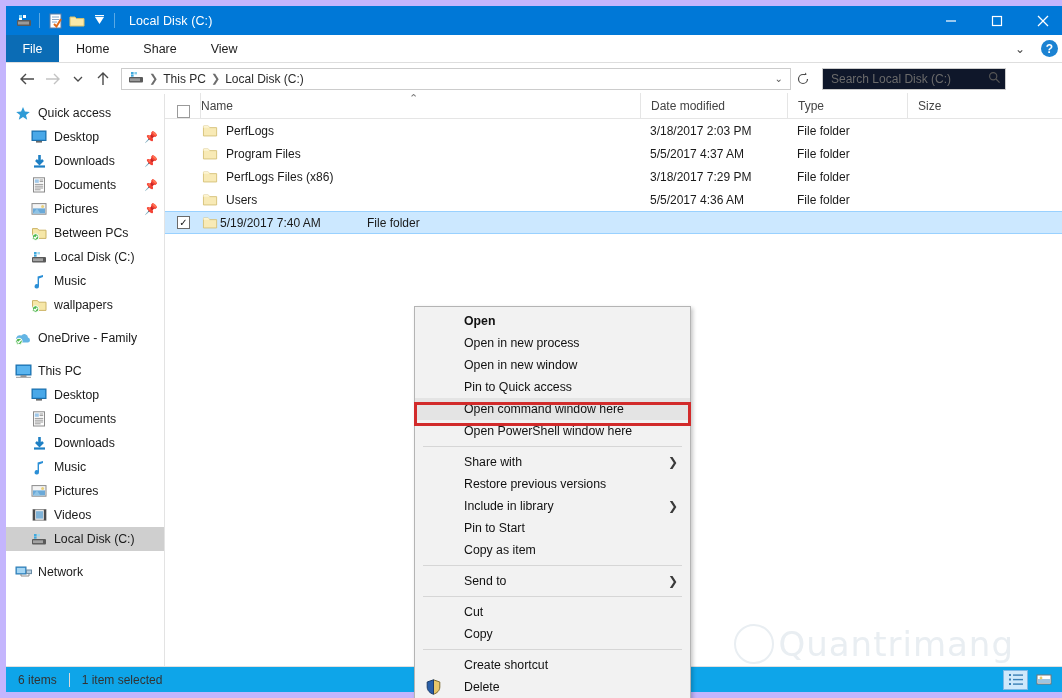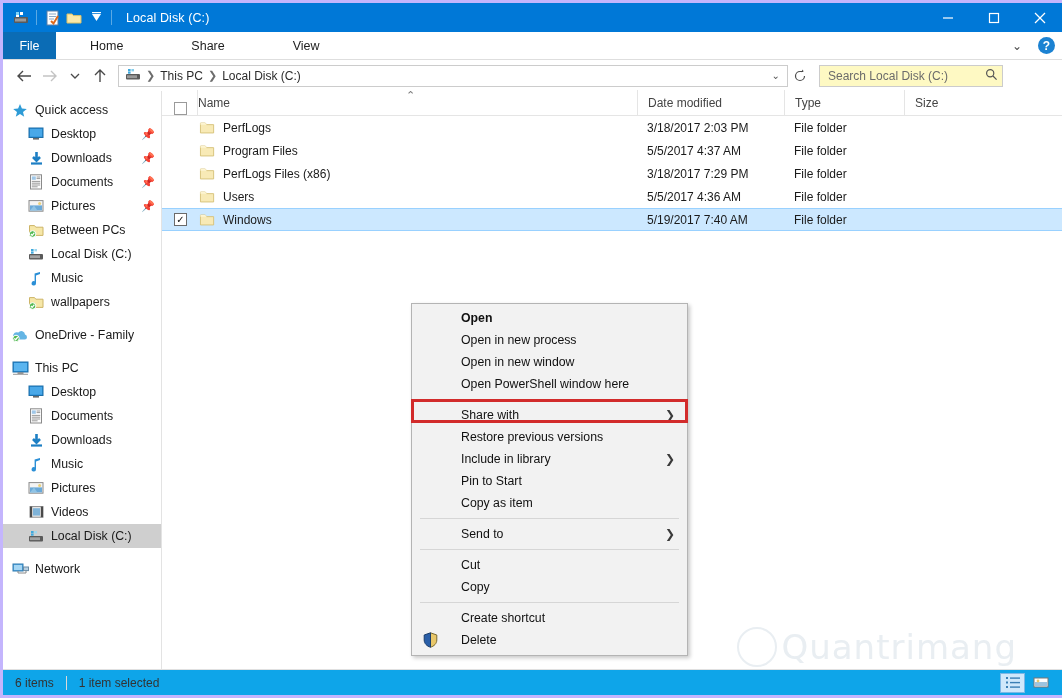--- a/index.html
+++ b/index.html
@@ -7,21 +7,21 @@
     margin: 0; padding: 0;
     width: 1062px; height: 698px;
     font-family: "Liberation Sans", sans-serif;
     background: #ffffff;
     overflow: hidden;
   }
   #app {
     position: relative;
     width: 1062px; height: 698px;
     background: #ffffff;
-    border: 3px solid #c4b5fd;
+    border: 6px solid #c4b5fd;
   }
 
   
   .titlebar {
     position: absolute; left: 0; top: 0; width: 1060px; height: 29px;
     background: #0078d7;
     display: flex; align-items: center;
   }
   .qat { display: flex; align-items: center; padding-left: 7px; gap: 0px; }
   .qat-ico {
@@ -41,21 +41,21 @@
     background: #ffffff;
     border-bottom: 1px solid #dedede;
     display: flex; align-items: stretch;
   }
   .tab-file {
     width: 53px; background: #0b6cb5; color: #fff;
     display: flex; align-items: center; justify-content: center;
     font-size: 12.5px;
   }
   .tab {
-    padding: 0 34px; display: flex; align-items: center;
+    padding: 0 17px; display: flex; align-items: center;
     font-size: 12.5px; color: #1d1d1d;
   }
   .ribbon-right { margin-left: auto; display: flex; align-items: center; padding-right: 8px; gap: 10px; }
   .chev-collapse { color: #4a4a4a; font-size: 12px; padding: 0 6px; }
   .help-ico {
     width: 17px; height: 17px; border-radius: 50%; background: #1b82d2;
     color: #fff; font-size: 12px; font-weight: bold;
     display: flex; align-items: center; justify-content: center;
   }
 
@@ -75,21 +75,21 @@
     display: flex; align-items: center; padding: 0 3px;
     font-size: 12px; color: #2b2b2b;
   }
   .crumb { padding: 0 3px; }
   .crumb-sep { color: #6d6d6d; font-size: 11px; padding: 0 2px; }
   .crumbbox .drop { margin-left: auto; color: #555; font-size: 10px; padding-right: 4px; }
   .refresh { width: 23px; height: 22px; display: flex; align-items: center; justify-content: center;
              border: 1px solid transparent; color: #444; font-size: 13px; }
   .searchbox {
     width: 184px; height: 22px; margin-left: 8px;
-    border: 1px solid #cccccc; background: #fef9c3;
+    border: 1px solid #cccccc; background: #0f172a;
     display: flex; align-items: center; padding: 0 6px;
   }
   .searchbox input {
     border: 0; outline: 0; flex: 1; font-size: 12px; color: #6b6b6b;
     font-family: "Liberation Sans", sans-serif; background: transparent;
   }
   .searchbox input::placeholder { color: #6b6b6b; opacity: 1; }
 
   
   .body {
@@ -614,36 +614,41 @@
           <div class="row selected">
             <span class="rcheck">
               <span class="box">✓</span>
             </span>
             <span class="ricon">
               <svg class="folder-svg" viewBox="0 0 17 15">
                 <path d="M1.5 2.2 h5.2 l1.4 1.7 H15.6 V12.8 H1.5 Z" fill="#f8eab6" stroke="#d6c279"></path>
                 <path d="M1.5 2.2 h5.2 l1.4 1.7 H1.5 Z" fill="#fdf4d2"></path>
               </svg>
             </span>
-            <span class="rname">Windows</span>
             <span class="rdate">5/19/2017 7:40 AM</span>
             <span class="rtype">File folder</span>
             <span class="rsize"></span>
           </div>
         </div>
 
       <div class="ctxmenu" id="ctxmenu">
           <div class="mi bold">
             <span>Open</span>
           </div>
           <div class="mi">
             <span>Open in new process</span>
           </div>
           <div class="mi">
             <span>Open in new window</span>
+          </div>
+          <div class="mi">
+            <span>Pin to Quick access</span>
+          </div>
+          <div class="mi hl">
+            <span>Open command window here</span>
           </div>
           <div class="mi">
             <span>Open PowerShell window here</span>
           </div>
           <div class="msep"></div>
           <div class="mi">
             <span>Share with</span>
             <span class="submark">❯</span>
           </div>
           <div class="mi">

